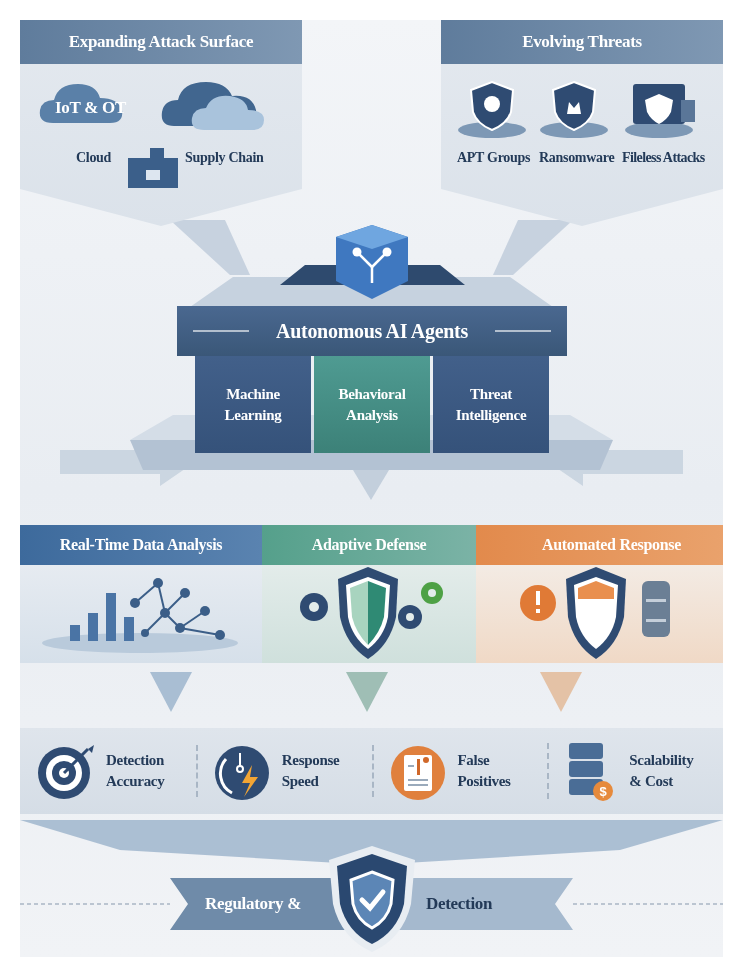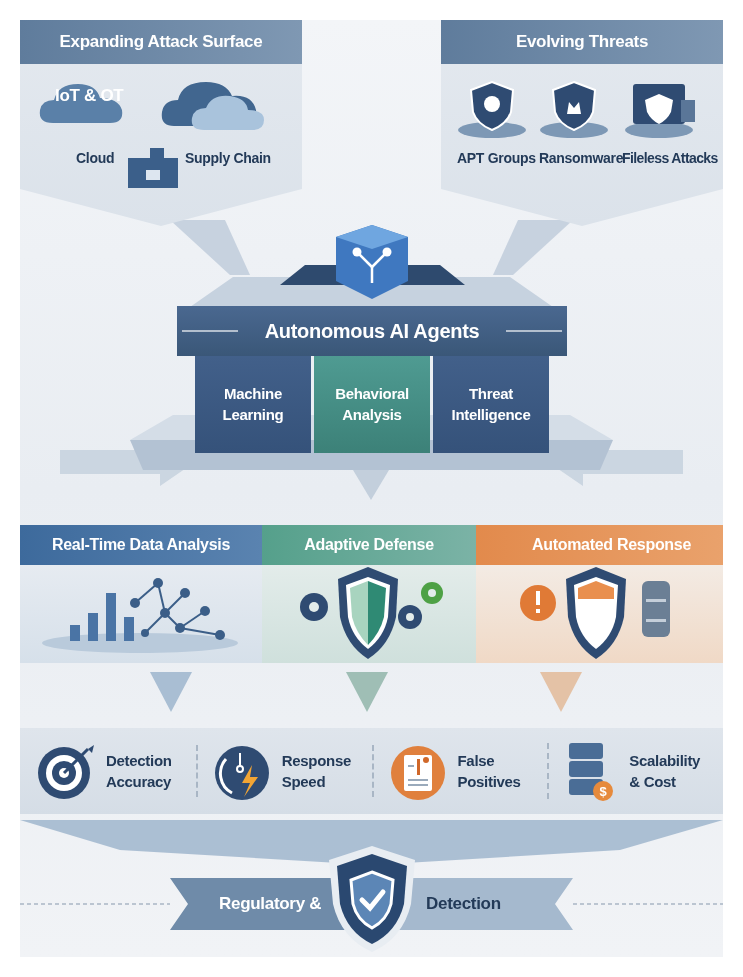--- a/index.html
+++ b/index.html
@@ -1,21 +1,21 @@
 <!DOCTYPE html>
 <html><head>
 <meta charset="utf-8">
 <style>
   * { box-sizing: border-box; margin: 0; padding: 0; }
   html, body { width: 743px; height: 977px; background: #ffffff; overflow: hidden; }
   body { font-family: "Liberation Sans", "DejaVu Sans", sans-serif; position: relative; }
   .canvas { position: absolute; left: 20px; top: 20px; width: 703px; height: 937px;
     background: linear-gradient(180deg, #f3f5f8 0%, #e9edf2 50%, #f1f3f6 100%); overflow: hidden; }
   .abs { position: absolute; }
-  .cond { font-family: Liberation Sans, sans-serif; font-weight: bold; letter-spacing: -0.3px; }
+  .cond { font-family: Liberation Serif, serif; font-weight: bold; letter-spacing: -0.3px; }
 
   
   .top-panel { position: absolute; top: 0; width: 282px; height: 206px;
     background: linear-gradient(180deg, #e4e9ef, #dbe2ea); clip-path: polygon(0 0,100% 0,100% 82%,50% 100%,0 82%); }
   .top-panel .hdr { height: 44px; background: linear-gradient(90deg,#5f7c9c,#7f98b3); color: #fff;
     font-size: 17px; display: flex; align-items: center; justify-content: center; }
   .lbl-dark { color: #233a58; font-size: 14px; }
 
   
   .engine-bar { position: absolute; left: 157px; top: 286px; width: 390px; height: 50px;
@@ -54,21 +54,21 @@
     <polygon points="326,652 368,652 347,692" fill="#9fbeb5"></polygon>
     <polygon points="520,652 562,652 541,692" fill="#e4c2a6"></polygon>
     <polygon points="0,800 703,800 600,830 352,845 100,830" fill="#8fa9c5" opacity="0.7"></polygon>
   </svg>
 
   <div class="top-panel" style="left:0">
     <div class="hdr cond">Expanding Attack Surface</div>
     <svg class="abs" style="left:18px;top:58px" width="90" height="50">
       <path d="M15,45 Q0,45 2,32 Q4,22 16,22 Q20,6 40,6 Q58,6 62,20 Q80,20 84,32 Q86,45 72,45 Z" fill="#5a80a8"></path>
     </svg>
-    <div class="abs cond" style="left:35px;top:66px;color:#fff;font-size:17px">IoT &amp; OT</div>
+    <div class="abs cond" style="left:35px;top:78px;color:#fff;font-size:17px">IoT &amp; OT</div>
     <div class="abs cond lbl-dark" style="left:56px;top:130px">Cloud</div>
     <svg class="abs" style="left:140px;top:58px" width="125" height="55">
       <path d="M14,48 Q0,48 2,34 Q4,22 18,22 Q22,4 46,4 Q66,4 72,18 Q92,16 96,32 Q98,48 84,48 Z" fill="#41668f"></path>
       <path d="M44,52 Q30,52 32,40 Q34,30 46,30 Q52,16 70,18 Q86,20 88,32 Q104,32 104,42 Q104,52 92,52 Z" fill="#a9c3dc"></path>
     </svg>
     <svg class="abs" style="left:108px;top:128px" width="50" height="40">
       <rect x="0" y="10" width="50" height="30" fill="#3b5f8a"></rect>
       <rect x="22" y="0" width="14" height="14" fill="#3b5f8a"></rect>
       <rect x="18" y="22" width="14" height="10" fill="#dde6f0"></rect>
     </svg>
@@ -261,21 +261,21 @@
         </div>
     </div>
   </div>
 
   <svg class="abs" style="left:0;top:850px" width="703" height="70">
     <line x1="0" y1="34" x2="150" y2="34" stroke="#a9b6c5" stroke-width="1.5" stroke-dasharray="4,3"></line>
     <line x1="553" y1="34" x2="703" y2="34" stroke="#a9b6c5" stroke-width="1.5" stroke-dasharray="4,3"></line>
     <polygon points="150,8 330,8 330,60 150,60 168,34" fill="#6f8ba9"></polygon>
     <polygon points="375,8 553,8 535,34 553,60 375,60" fill="#a5b9ce"></polygon>
   </svg>
-  <div class="banner cond" style="left:199px;color:#fff">Regulatory &amp;</div>
+  <div class="banner cond" style="left:185px;color:#fff">Regulatory &amp;</div>
   <div class="banner cond" style="left:406px;color:#233a58">Detection</div>
   <svg class="abs" style="left:305px;top:822px" width="95" height="112">
     <path d="M47,4 L90,18 L86,62 Q78,96 47,110 Q16,96 8,62 L4,18 Z" fill="#e8edf2"></path>
     <path d="M47,12 L82,24 L79,62 Q72,90 47,102 Q22,90 15,62 L12,24 Z" fill="#2a4870"></path>
     <path d="M47,30 L68,38 L66,62 Q62,78 47,86 Q32,78 28,62 L26,38 Z" fill="#5c86b6" stroke="#fff" stroke-width="3"></path>
     <polyline points="37,58 45,66 58,50" stroke="#fff" stroke-width="5" fill="none" stroke-linecap="round"></polyline>
   </svg>
 </div>
 
 </body></html>

